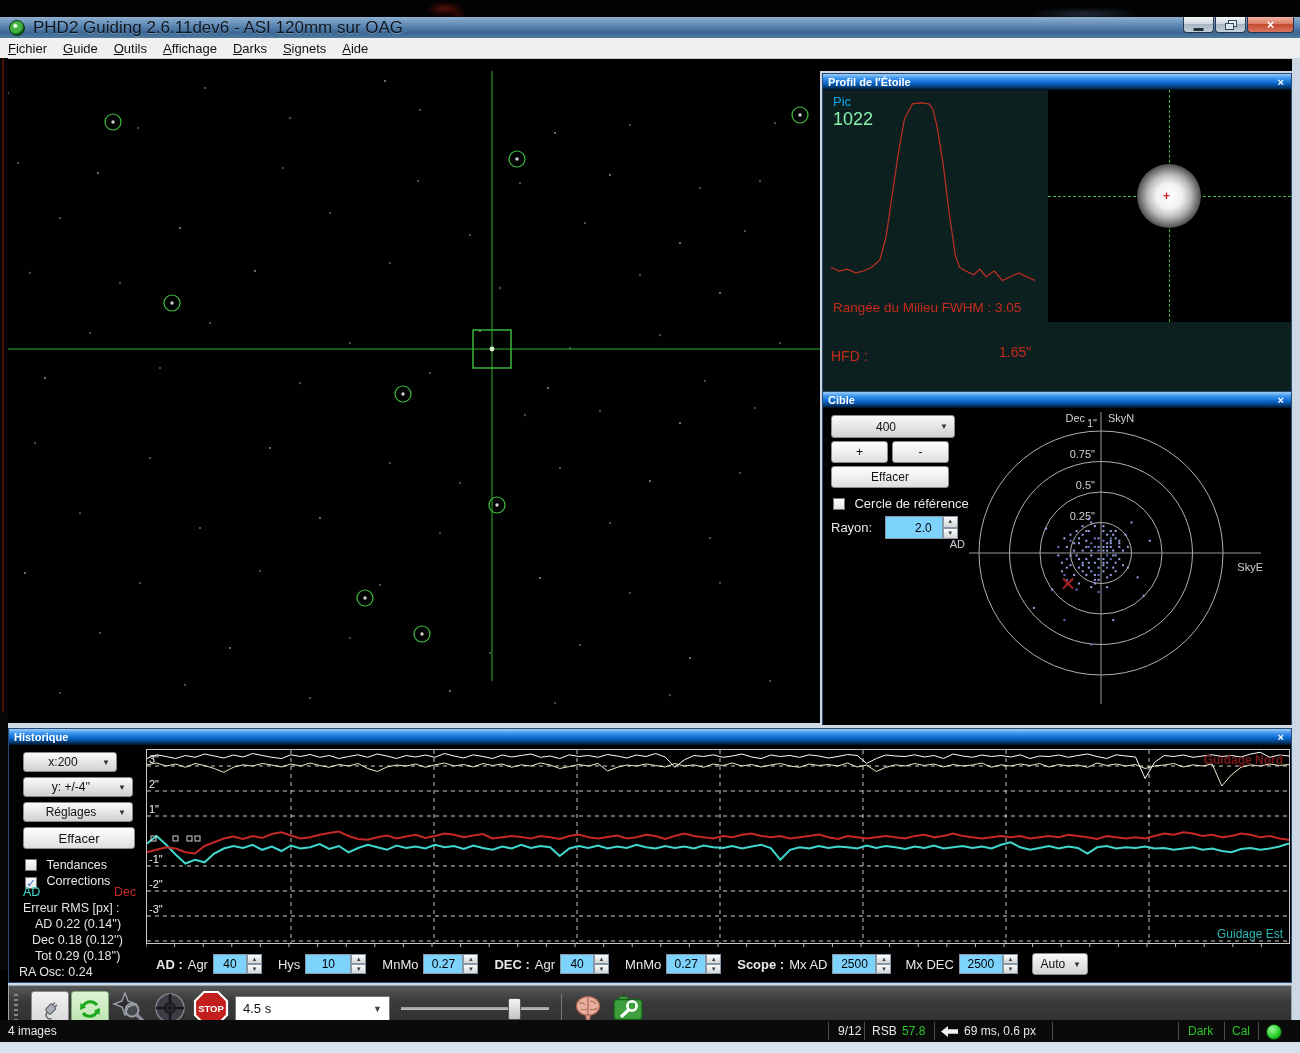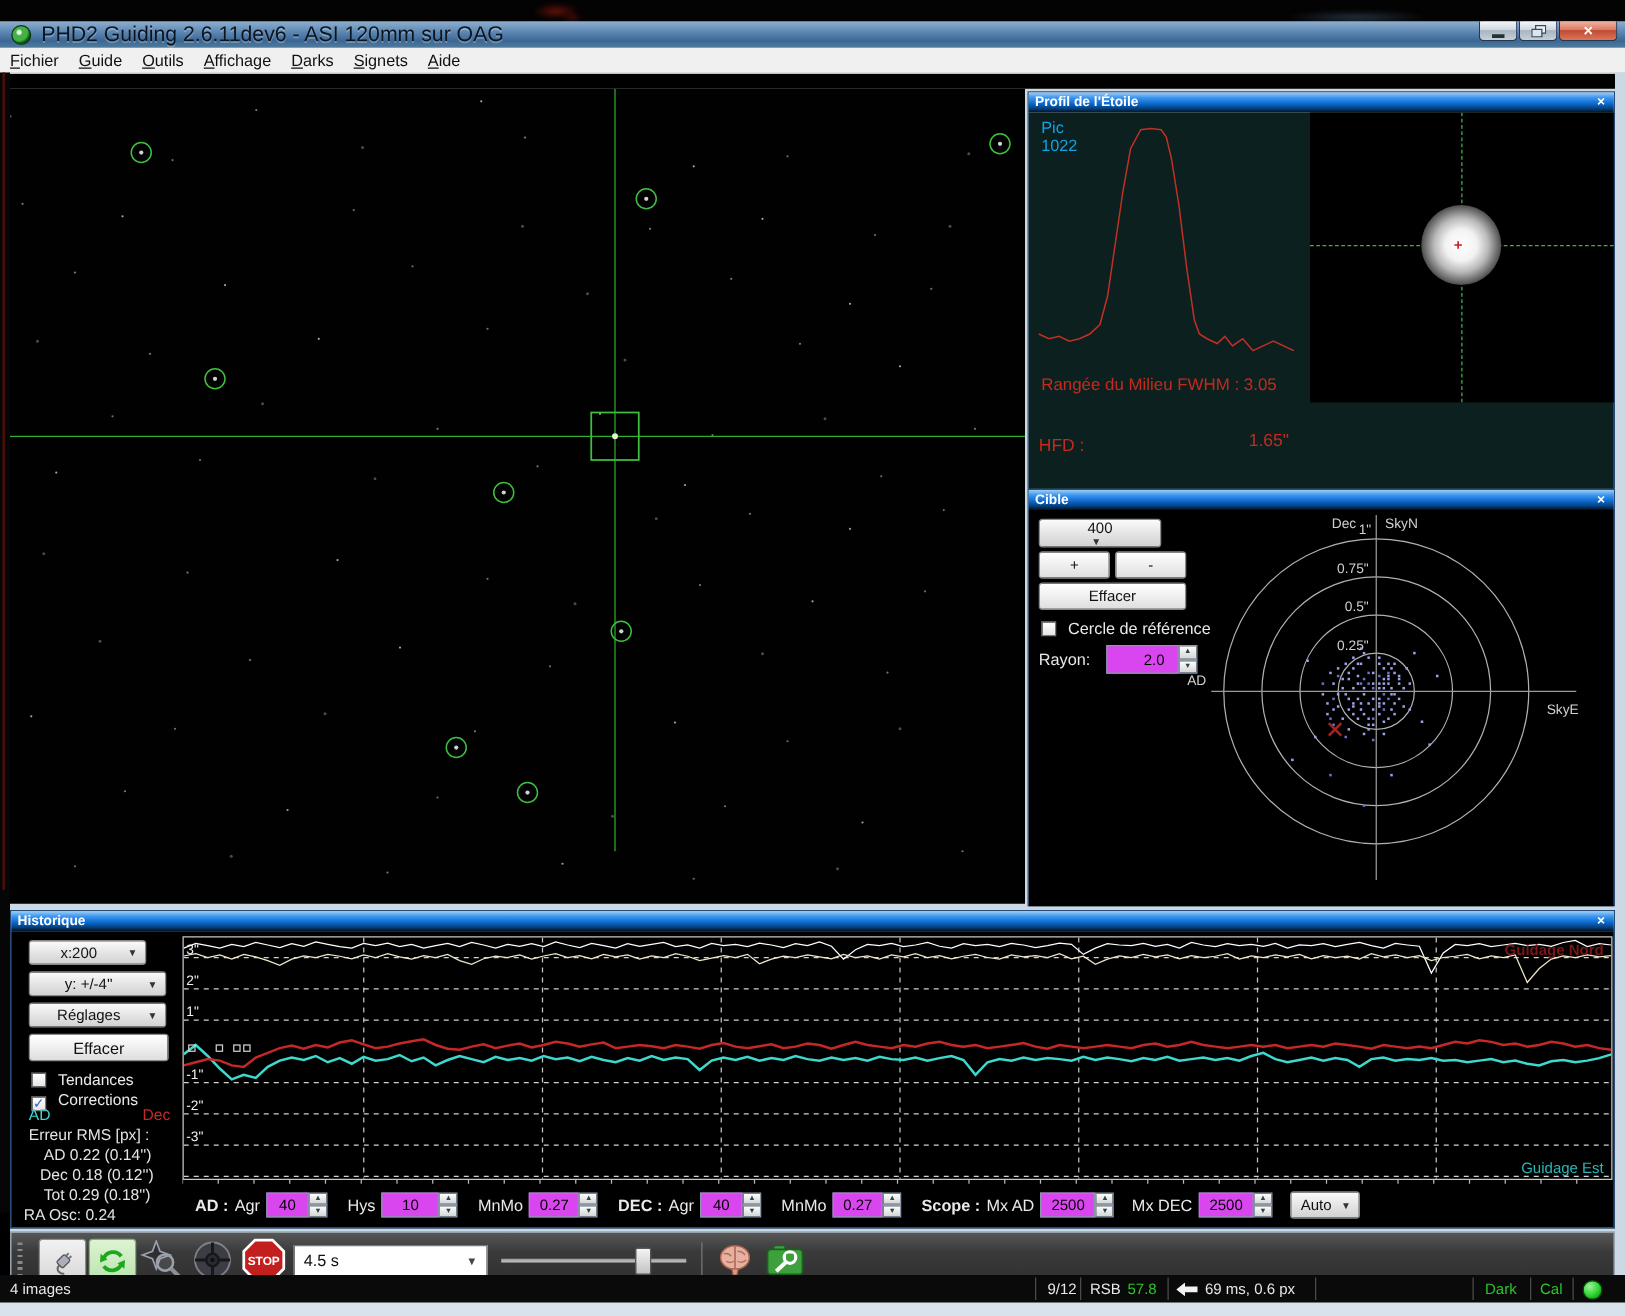--- a/index.html
+++ b/index.html
@@ -39,21 +39,21 @@
      color:#fff;font-size:11px;font-weight:bold;display:flex;align-items:center;padding:0 5px;}
   .panel-header .x{margin-left:auto;font-size:11px;font-weight:bold;color:#fff;cursor:default;padding:0 2px;}
   
   .drop7,.btn7{background:linear-gradient(180deg,#fbfbfb,#e3e3e3 55%,#d2d2d2);border:1px solid #8a8a8a;
      border-radius:3px;font-size:12px;color:#111;display:flex;align-items:center;justify-content:center;box-sizing:border-box;}
   .drop7 .val{flex:1;text-align:center;}
   .drop7 .arr{width:14px;font-size:8px;color:#333;text-align:left;}
   .btn7{background:linear-gradient(180deg,#ffffff,#ececec 60%,#dedede);}
   .cb{width:12px;height:12px;background:linear-gradient(#fff,#e4e4e4);border:1px solid #777;display:inline-block;
       font-size:11px;line-height:11px;text-align:center;color:#2a62c8;box-sizing:border-box;vertical-align:-2px;}
-  .input7{background:#d946ef;border:1px solid #8898a8;font-size:12px;color:#000;height:20px;box-sizing:border-box;
+  .input7{background:#7dd3fc;border:1px solid #8898a8;font-size:12px;color:#000;height:20px;box-sizing:border-box;
       display:inline-flex;align-items:center;justify-content:center;font-family:"Liberation Sans",sans-serif;}
   .spin{display:inline-flex;flex-direction:column;width:15px;height:20px;vertical-align:middle;box-sizing:border-box;}
   .spin span{flex:1;background:linear-gradient(#fdfdfd,#d5d5d5);border:1px solid #8898a8;font-size:6px;
       line-height:8px;text-align:center;color:#344;box-sizing:border-box;}
   .wlabel{color:#e9e9e9;font-size:13px;}
   
   #toolbar{left:0;top:914px;width:1284px;height:46px;box-sizing:border-box;border:1px solid #9aa4ae;
      background:linear-gradient(180deg,#585858,#3a3a3a 35%,#2e2e2e);}
   .tool-btn{position:absolute;top:5px;height:34px;border-radius:3px;display:flex;align-items:center;justify-content:center;}
   .raised{border:1px solid #8a8a8a;background:linear-gradient(180deg,#f2f2f2,#d6d6d6);}
@@ -213,21 +213,21 @@
       <circle cx="484" cy="278" r="2.4" fill="#dff5cf"></circle>
     </svg>
 
   <div class="panel" id="profile-panel" style="left:814px;top:2px;width:470px;height:318px;">
     <div class="panel-header">
       <span>Profil de l'Étoile</span>
       <span class="x">×</span>
     </div>
     <div style="position:relative;width:100%;height:301px;background:#0c211f;">
       <div style="position:absolute;left:10px;top:4px;color:#0ea5e9;font-size:13px;">Pic</div>
-      <div style="position:absolute;left:10px;top:19px;color:#0ea5e9;font-size:13px;">1022</div>
+      <div style="position:absolute;left:10px;top:19px;color:#86efac;font-size:18px;">1022</div>
       <svg id="profile-curve" style="position:absolute;left:4px;top:2px;" width="216" height="208" viewBox="0 0 216 208">
           <polyline points="4,175.2 12.16,179 20.32,177.1 28.48,180.9 36.64,179 44.800000000000004,175.2 52.96,167.6 59.080000000000005,144.79999999999998 65.19999999999999,103 71.32000000000001,61.2 77.44,27 85.60000000000001,11.8 93.76,10.85 101.92,11.8 106,17.5 110.08,34.6 116.2,72.60000000000001 122.32,122 128.44,163.79999999999998 132.52,175.2 138.64000000000001,179 146.79999999999998,182.8 152.92,177.1 159.04,184.70000000000002 167.20000000000002,179 175.35999999999999,188.5 183.52,184.70000000000002 191.68,180.9 199.84,184.70000000000002 208,188.5" fill="none" stroke="#c23024" stroke-width="1.2"></polyline>
         </svg>
       <div style="position:absolute;left:10px;top:210px;color:#c62a1c;font-size:13.5px;">Rangée du Milieu FWHM : 3.05</div>
       <div style="position:absolute;left:8px;top:258px;color:#c62a1c;font-size:14px;">HFD :</div>
       <div style="position:absolute;left:176px;top:254px;color:#c62a1c;font-size:14px;">1.65"</div>
 
       <div style="position:absolute;left:225px;top:0;width:243px;height:232px;background:#000;overflow:hidden;">
         <div style="position:absolute;left:121px;top:0;width:0;height:232px;border-left:1px dashed #3db83d;"></div>
         <div style="position:absolute;left:0;top:106px;width:243px;height:0;border-top:1px dashed #3db83d;"></div>
@@ -378,21 +378,21 @@
             <rect x="319.7" y="186.7" width="2" height="2" fill="#9aa2e8"></rect>
             <rect x="222.1" y="119.6" width="2" height="2" fill="#9aa2e8"></rect>
             <rect x="325.8" y="131.8" width="2" height="2" fill="#9aa2e8"></rect>
             <rect x="240.4" y="211.10000000000002" width="2" height="2" fill="#6a72c8"></rect>
           </g>
           <g stroke="#a82424" stroke-width="2">
             <line x1="240.06" y1="170.5" x2="250.06" y2="180.5"></line>
             <line x1="240.06" y1="180.5" x2="250.06" y2="170.5"></line>
           </g>
         </svg>
-      <div class="drop7" style="position:absolute;left:8px;top:7px;width:98px;height:23px;flex-direction:column;">
+      <div class="drop7" style="position:absolute;left:8px;top:7px;width:124px;height:23px;">
         <span class="val">400</span>
           <span class="arr">▼</span>
       </div>
       <div class="btn7" style="position:absolute;left:8px;top:33px;width:57px;height:22px;">+</div>
       <div class="btn7" style="position:absolute;left:69px;top:33px;width:57px;height:22px;">-</div>
       <div class="btn7" style="position:absolute;left:8px;top:58px;width:118px;height:22px;">Effacer</div>
       <div style="position:absolute;left:10px;top:86px;">
         <span class="cb"></span>
         <span class="wlabel" style="margin-left:5px;">Cercle de référence</span>
       </div>

